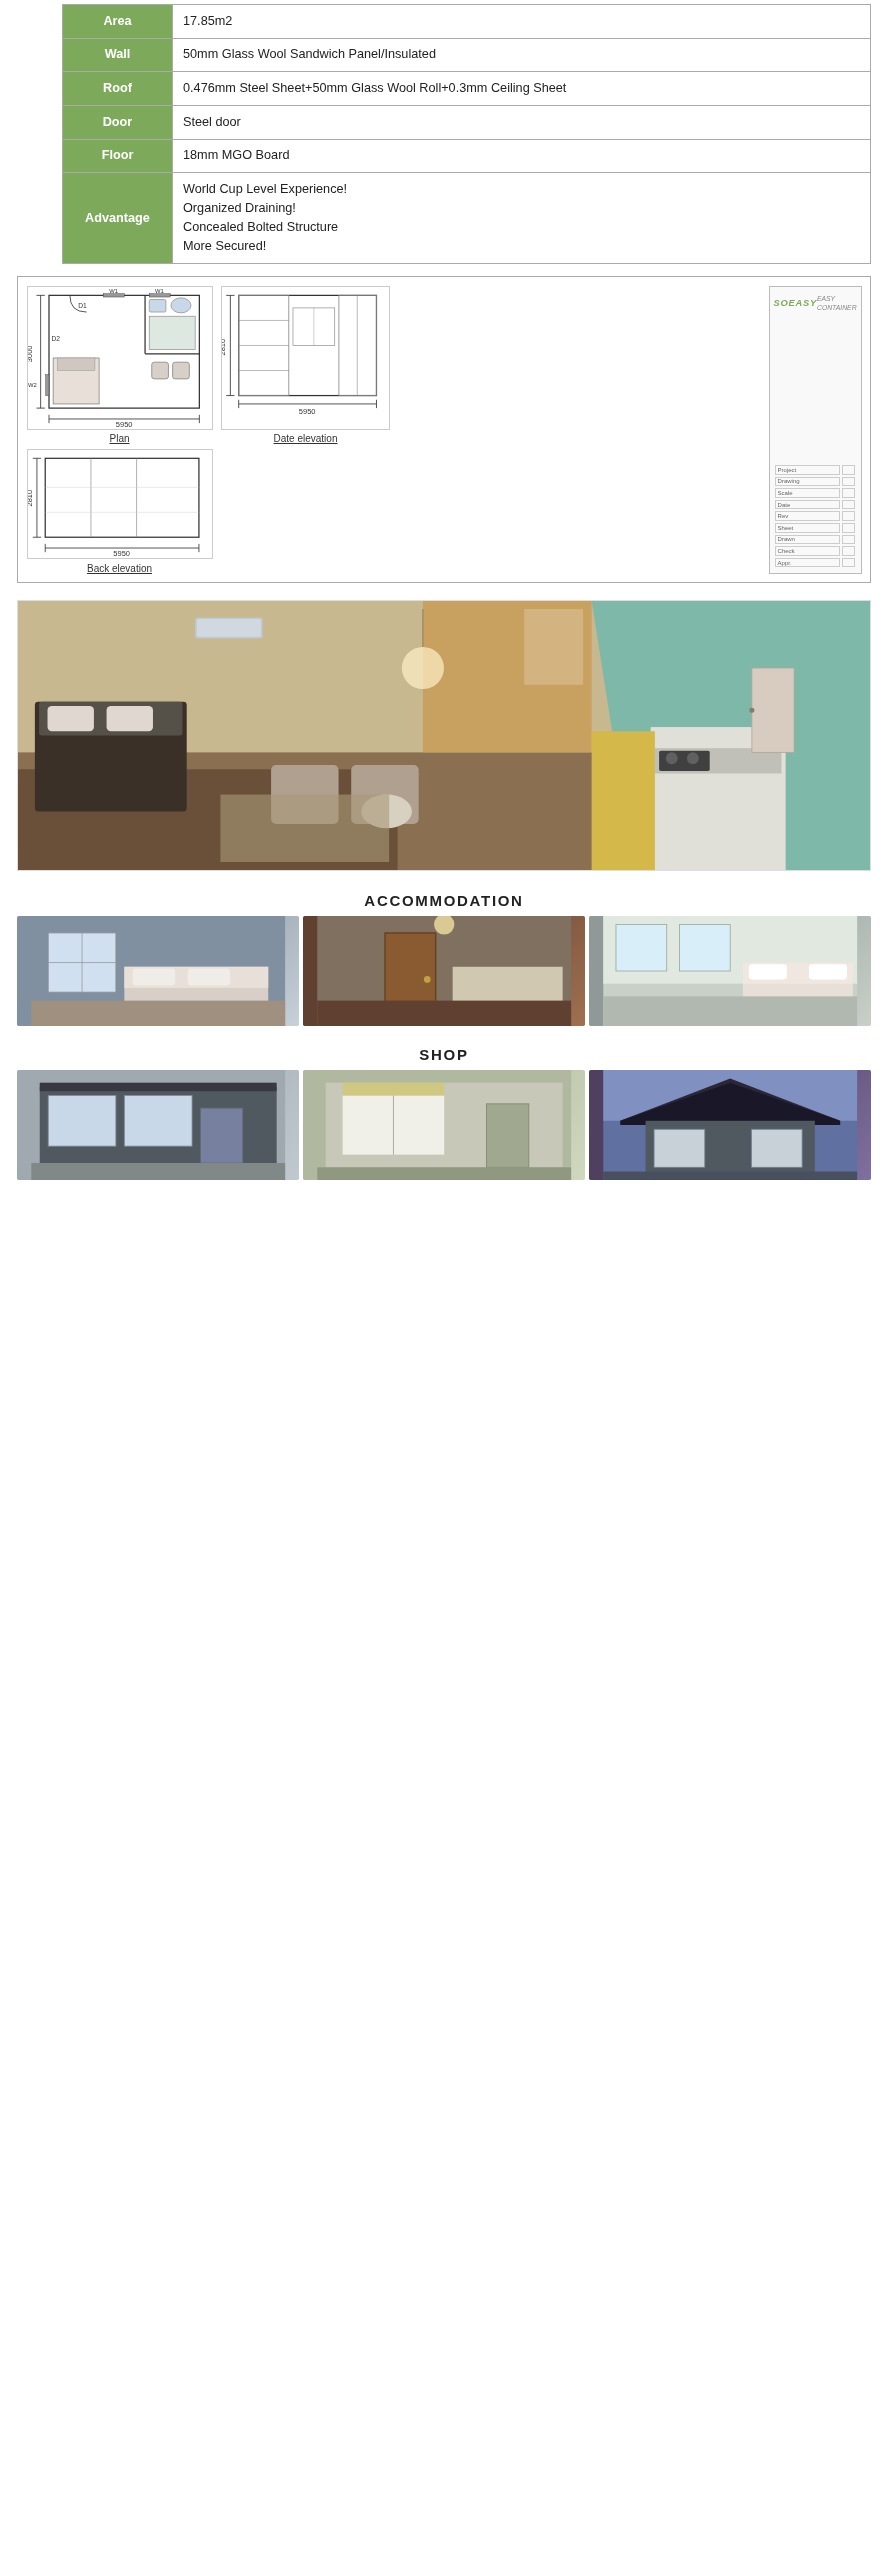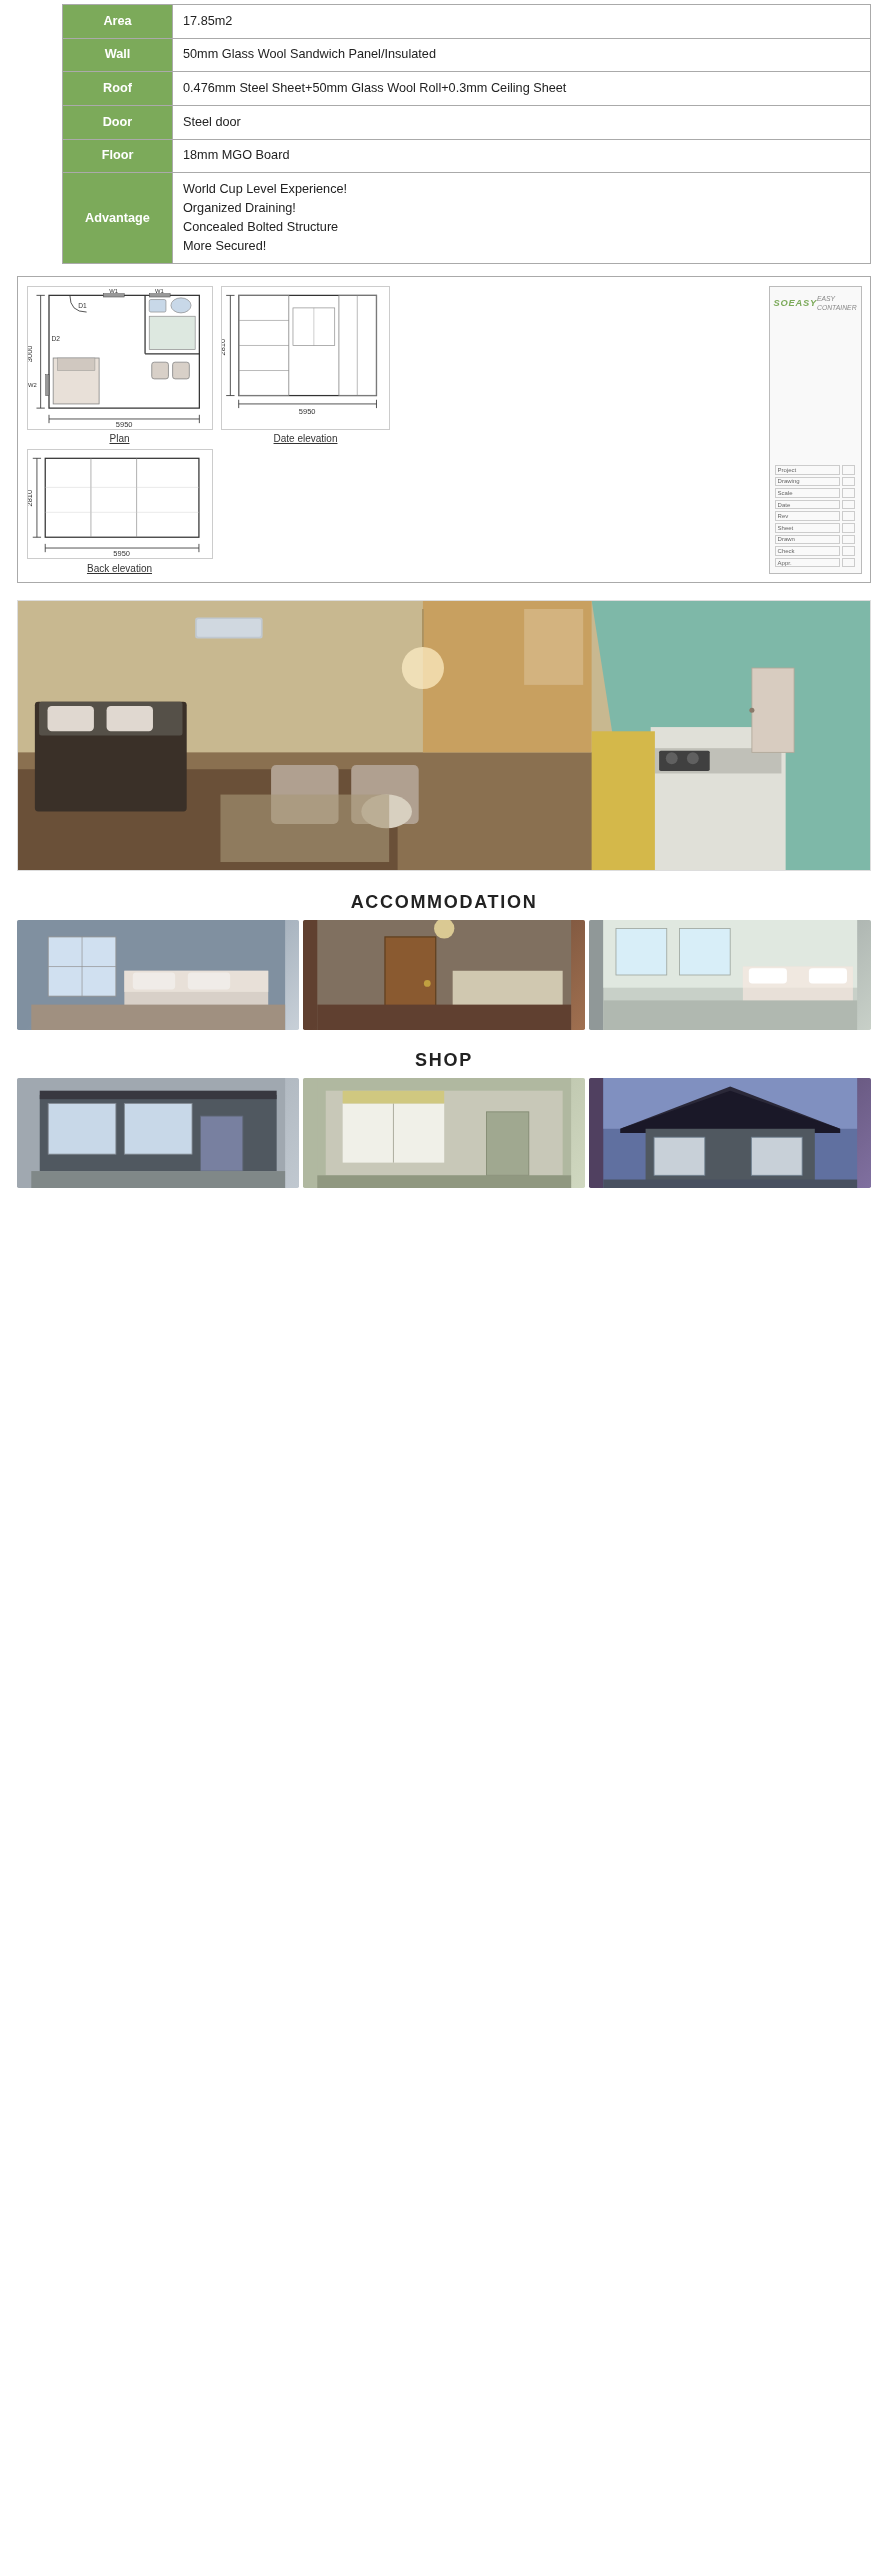--- a/index.html
+++ b/index.html
@@ -103,21 +103,21 @@
       display: flex;
       align-items: center;
       justify-content: center;
       position: relative;
       overflow: hidden;
     }
 
     
     .section-heading {
       text-align: center;
-      font-size: 18px;
+      font-size: 15px;
       font-weight: bold;
       letter-spacing: 1.7px;
       padding: 12px 0 6.8px;
       color: #222;
     }
 
     
     .photo-grid {
       display: flex;
       gap: 3.4px;

